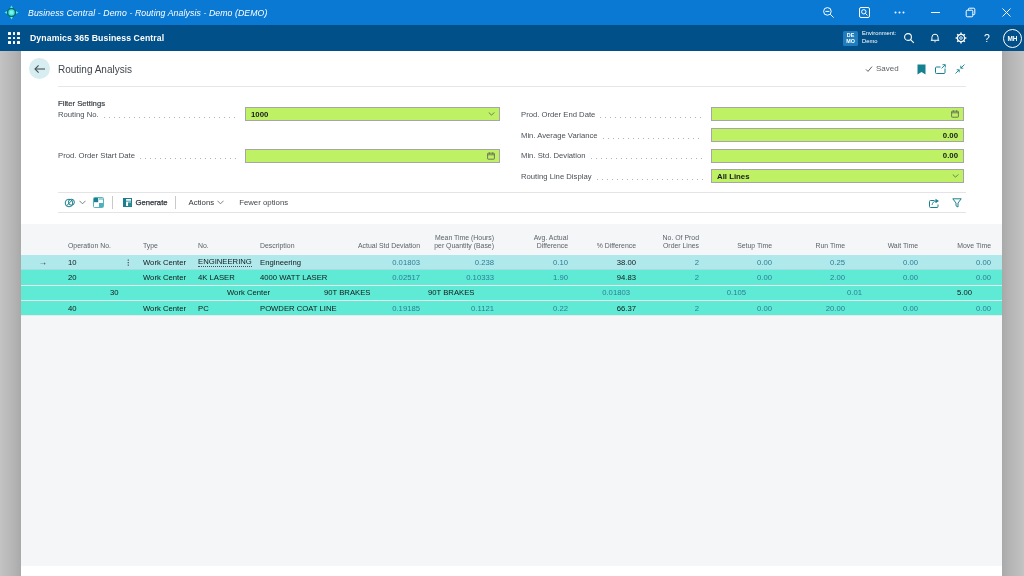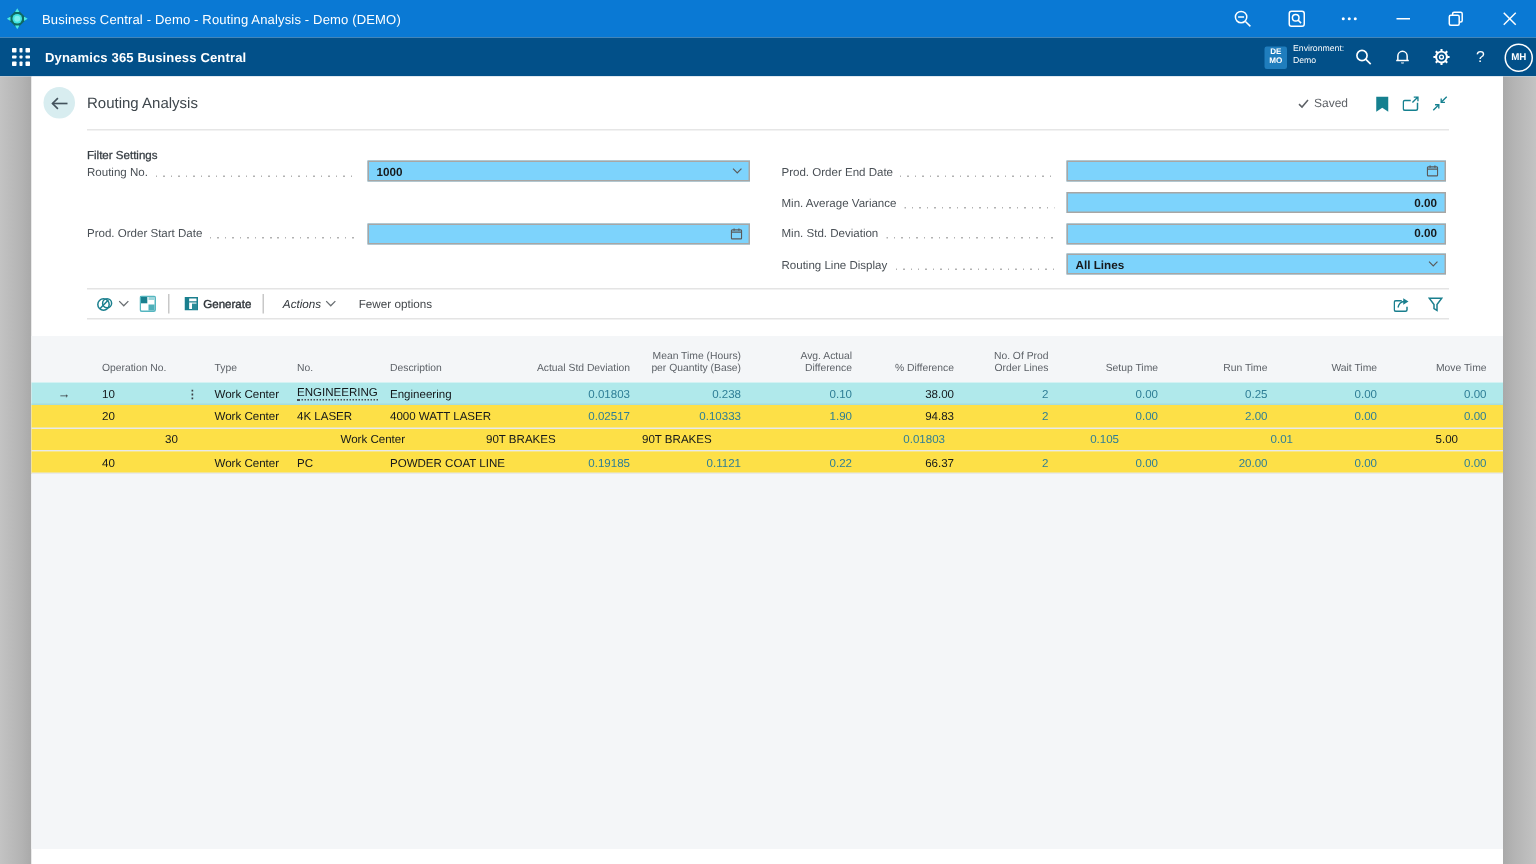--- a/index.html
+++ b/index.html
@@ -2,21 +2,21 @@
 <html><head>
 <meta charset="utf-8">
 <style>
   * { margin:0; padding:0; box-sizing:border-box; }
   html,body { width:1024px; height:576px; overflow:hidden; }
   body { font-family:"Liberation Sans", sans-serif; -webkit-font-smoothing:antialiased; }
   .screen { position:relative; width:1024px; height:576px; background:#fff; }
 
   
   .titlebar { position:absolute; left:0; top:0; width:1024px; height:25px; background:#0a79d4;
-              display:flex; align-items:center; }
+              display:flex; align-items:center;font-style:italic; }
   .app-icon { width:15px; height:15px; margin-left:4px; }
   .titlebar-title { color:#fff; font-size:8.7px; margin-left:9px; letter-spacing:.1px; }
   .win-icons { position:absolute; right:0; top:0; height:25px; display:flex; align-items:center; }
   .win-btn { width:35.5px; height:25px; display:flex; align-items:center; justify-content:center; }
   .win-btn svg { display:block; }
 
   
   .appbar { position:absolute; left:0; top:25px; width:1024px; height:26px; background:#025089;
             display:flex; align-items:center; }
   .waffle { width:12px; height:12px; margin-left:8px; display:grid;
@@ -51,21 +51,21 @@
   .hdr-icon { position:absolute; top:12px; width:12px; height:12px; display:flex;
               align-items:center; justify-content:center; }
   .hdr-divider { position:absolute; left:37px; top:35px; width:908px; height:1px; background:#e6e6e6; }
 
   
   .section-title { position:absolute; left:37px; top:48px; font-size:7.7px; font-weight:normal; color:#383f45; -webkit-text-stroke:0.2px #383f45; }
   .field { position:absolute; height:14px; display:flex; align-items:center; }
   .field-label { font-size:7.7px; color:#4a5056; white-space:nowrap; }
   .leader { flex:1; height:1px; align-self:flex-end; margin:0 8px 3.5px 5px;
             background-image:repeating-linear-gradient(to right,#b2b2b2 0,#b2b2b2 1px,transparent 1px,transparent 5px); }
-  .input { border:1px solid #a8a6a4; background:#7dd3fc; height:14px; display:flex; align-items:center;
+  .input { border:1px solid #a8a6a4; background:#bef264; height:14px; display:flex; align-items:center;
            font-size:7.8px; color:#17191c; position:relative; }
   .input .val { padding-left:5px; font-weight:bold; }
   .input .val-right { position:absolute; right:5px; font-weight:bold; }
   .input .val-plain { padding-left:5px; font-weight:normal; }
   .suffix { position:absolute; right:4px; top:0; height:100%; display:flex; align-items:center; color:#5a5a5a; }
   .chevron-g { width:7px; height:4px; }
   .ellipsis-g { font-size:8px; color:#6a6a6a; letter-spacing:0.5px; line-height:0; margin-top:-3px; }
 
   
   .toolbar { position:absolute; left:37px; top:141px; width:908px; height:21px;
@@ -78,21 +78,21 @@
   .toolbar-right { position:absolute; right:4px; top:0; height:100%; display:flex; align-items:center; gap:12px; }
 
   
   .grid { position:absolute; left:0; top:173px; width:981px; }
   .grid-empty { height:249.7px; background:#f4f6f8; }
   .grid-header { display:grid; height:31px; background:#f4f6f8; }
   .gh-cell { font-size:6.9px; color:#5d6268; display:flex; align-items:flex-end; padding-bottom:5px;
              line-height:1.18; white-space:pre-line; }
   .gh-cell.num { justify-content:flex-end; text-align:right; padding-right:6px; }
   .gh-cell.txt { padding-left:2px; }
-  .grid-row { display:grid; height:15.33px; border-bottom:1px solid #e7e9ea; background:#fde047; }
+  .grid-row { display:grid; height:15.33px; border-bottom:1px solid #e7e9ea; background:#5eead4; }
   .grid-row.selected { background:#b0e9eb; border-bottom-color:#a5dde0; }
   .gr-cell { font-size:7.7px; color:#14181b; display:flex; align-items:center; overflow:hidden; white-space:nowrap; }
   .gr-cell.num { justify-content:flex-end; padding-right:6px; }
   .gr-cell.txt { padding-left:2px; }
   .gr-cell.link { color:#2e7e96; }
   .pointer-arrow { margin-left:15.5px; color:#3b3f43; font-size:8.5px; }
   .rowmenu-dots { color:#3b3f43; font-size:7.5px; letter-spacing:0; margin-right:9px; font-weight:bold; }
   .opno-flex { display:flex; align-items:center; justify-content:space-between; width:100%; }
   .focus-underline { border-bottom:1px dotted #4a4f54; }
 </style>
@@ -354,21 +354,21 @@
         <div class="tb-item" style="margin-left:10px;">
           <svg width="9" height="9" viewBox="0 0 9 9">
             <rect x="0.5" y="0.5" width="8" height="8" fill="none" stroke="#1a7f8e" stroke-width="1"></rect>
             <rect x="0.5" y="0.5" width="2.6" height="8" fill="#1a7f8e"></rect>
             <line x1="3.1" y1="3.2" x2="8.5" y2="3.2" stroke="#1a7f8e" stroke-width="0.8"></line>
             <rect x="5" y="4.4" width="3.5" height="4.1" fill="#2c8c99"></rect>
           </svg>
           <span class="tb-label" style="margin-left:3.5px; font-size:7.7px; -webkit-text-stroke:0.25px #2d3237;">Generate</span>
         </div>
         <div class="tb-sep" style="margin-left:7px;"></div>
-        <div class="tb-item" style="margin-left:13px;font-style:italic;">
+        <div class="tb-item" style="margin-left:13px;">
           <span class="tb-label">Actions</span>
           <svg class="tb-chev" width="7" height="5" viewBox="0 0 8 5" fill="none" stroke="#6a6f73" stroke-width="1">
               <polyline points="0.5,0.5 4,4 7.5,0.5"></polyline>
             </svg>
         </div>
         <div class="tb-item" style="margin-left:15px;">
           <span class="tb-label" style="color:#44484c;">Fewer options</span>
         </div>
         <div class="toolbar-right">
           <div style="display:flex;">

